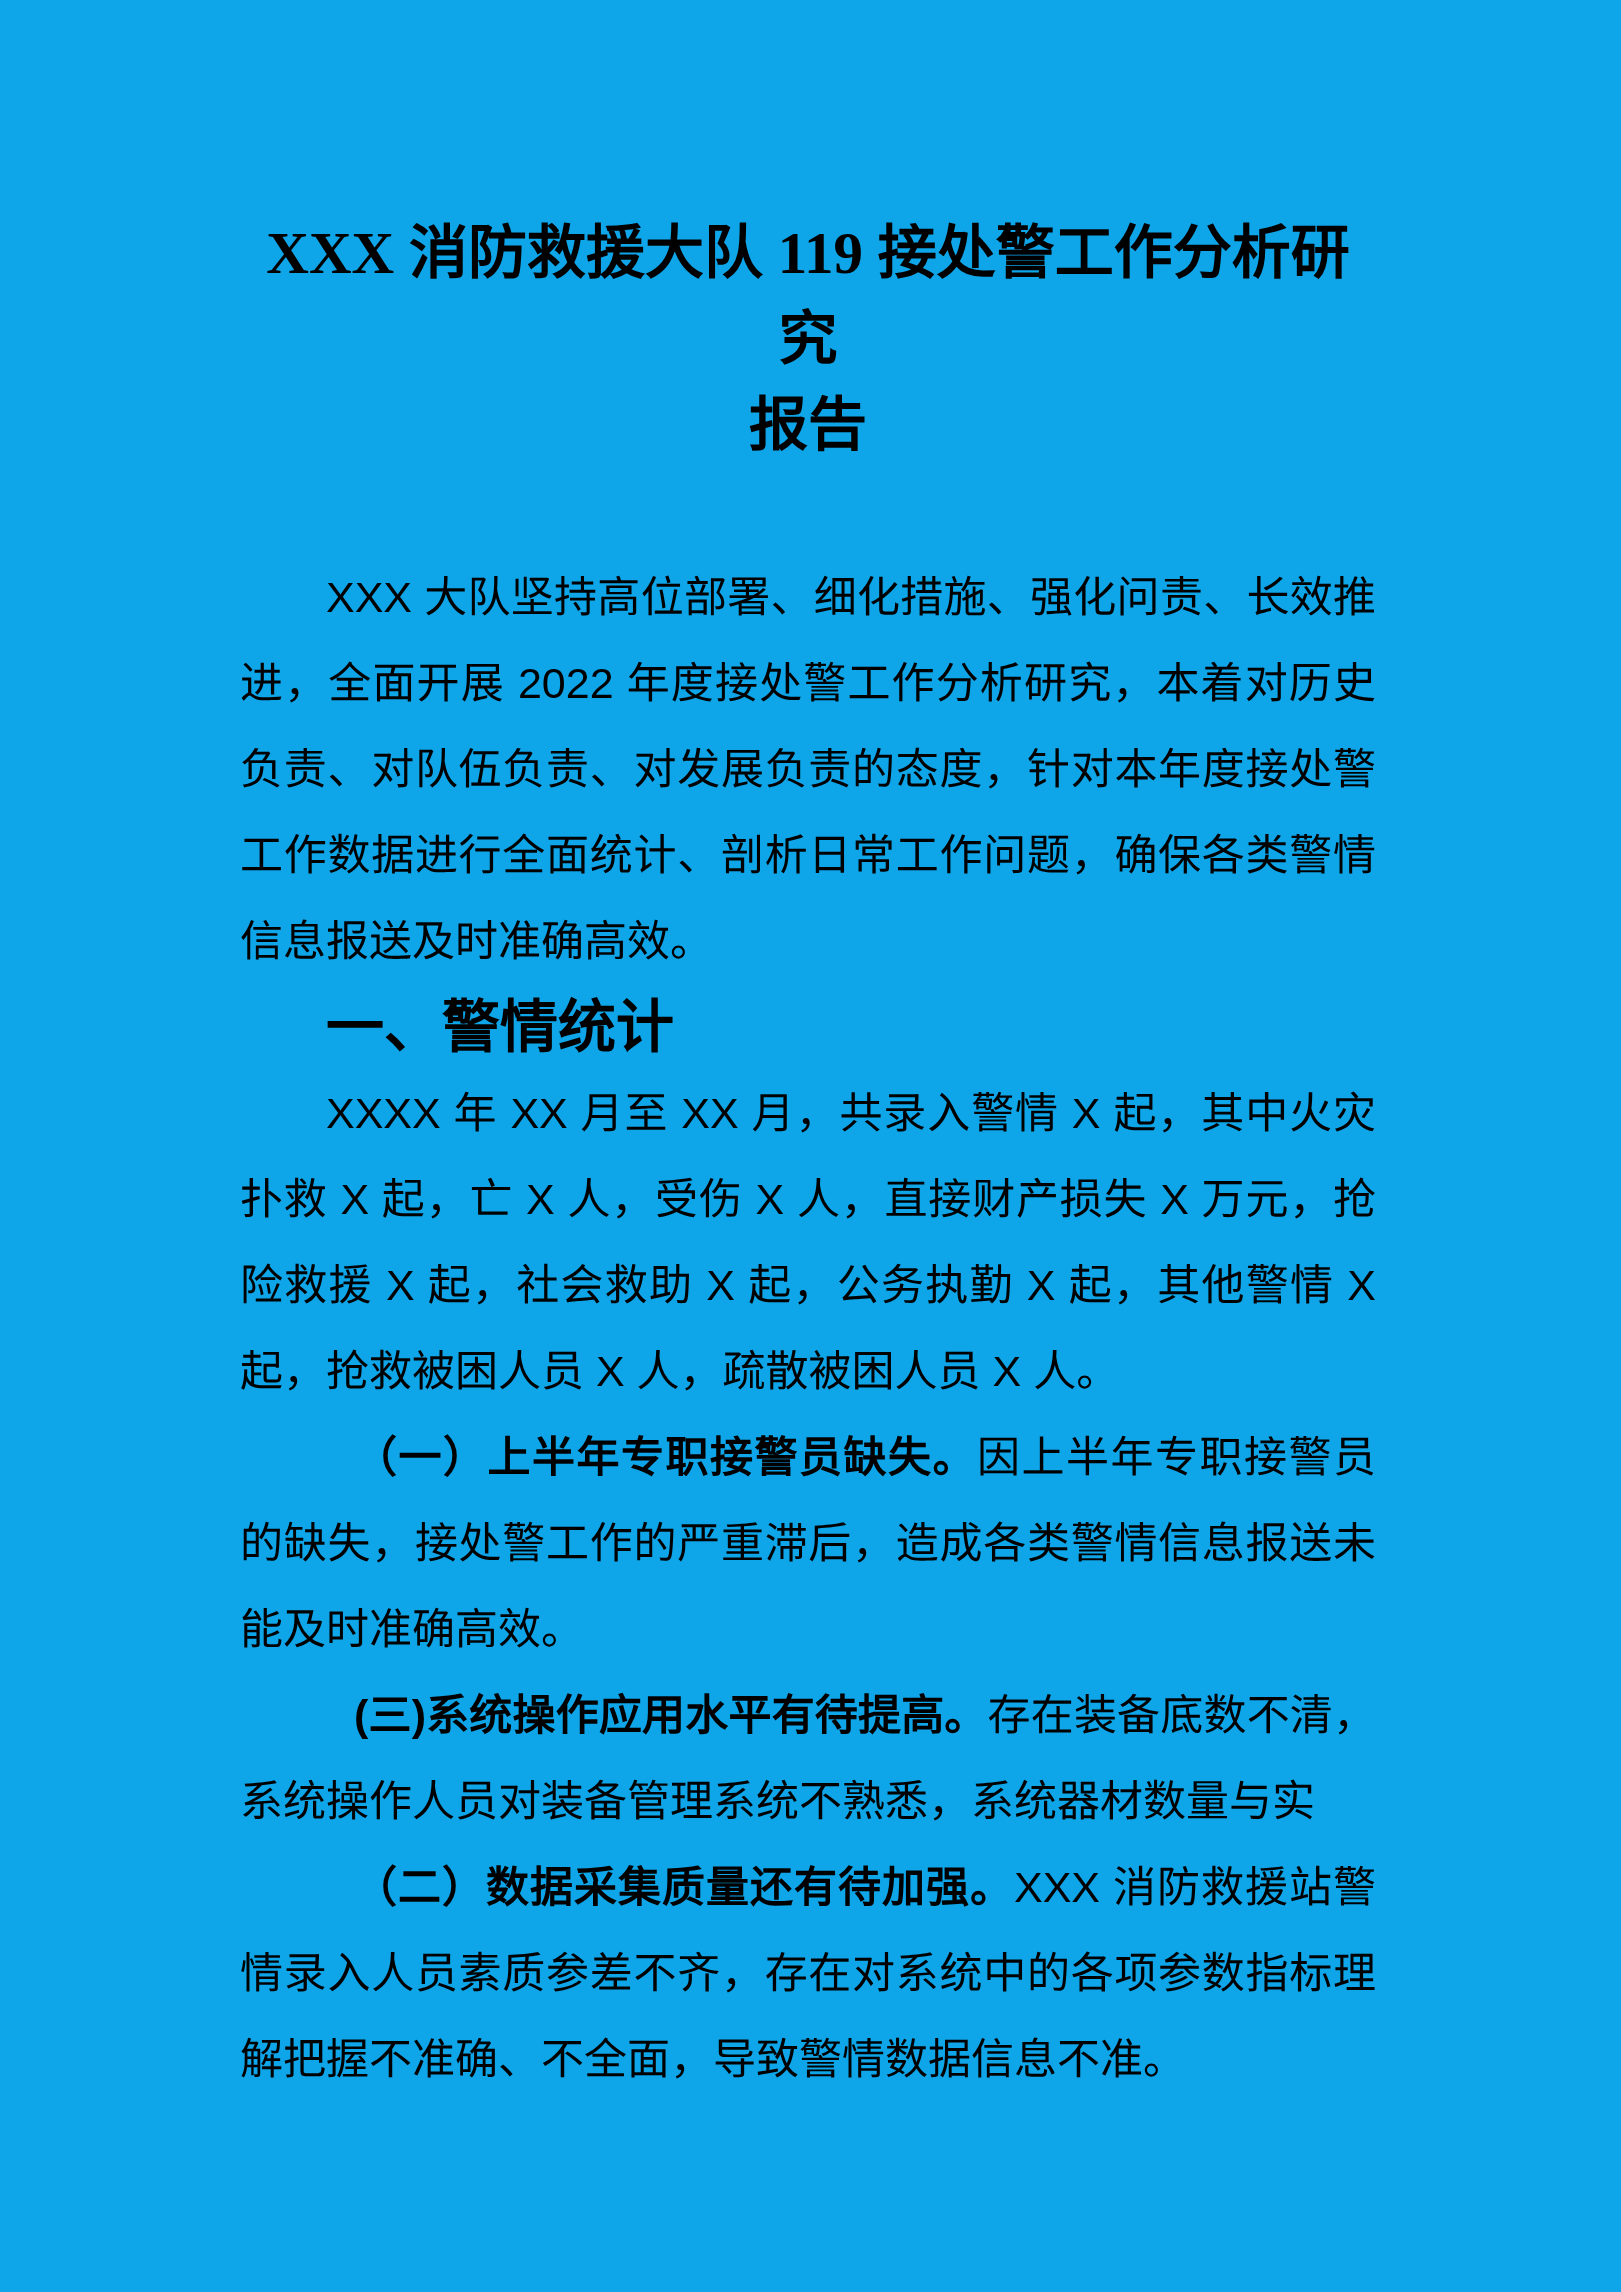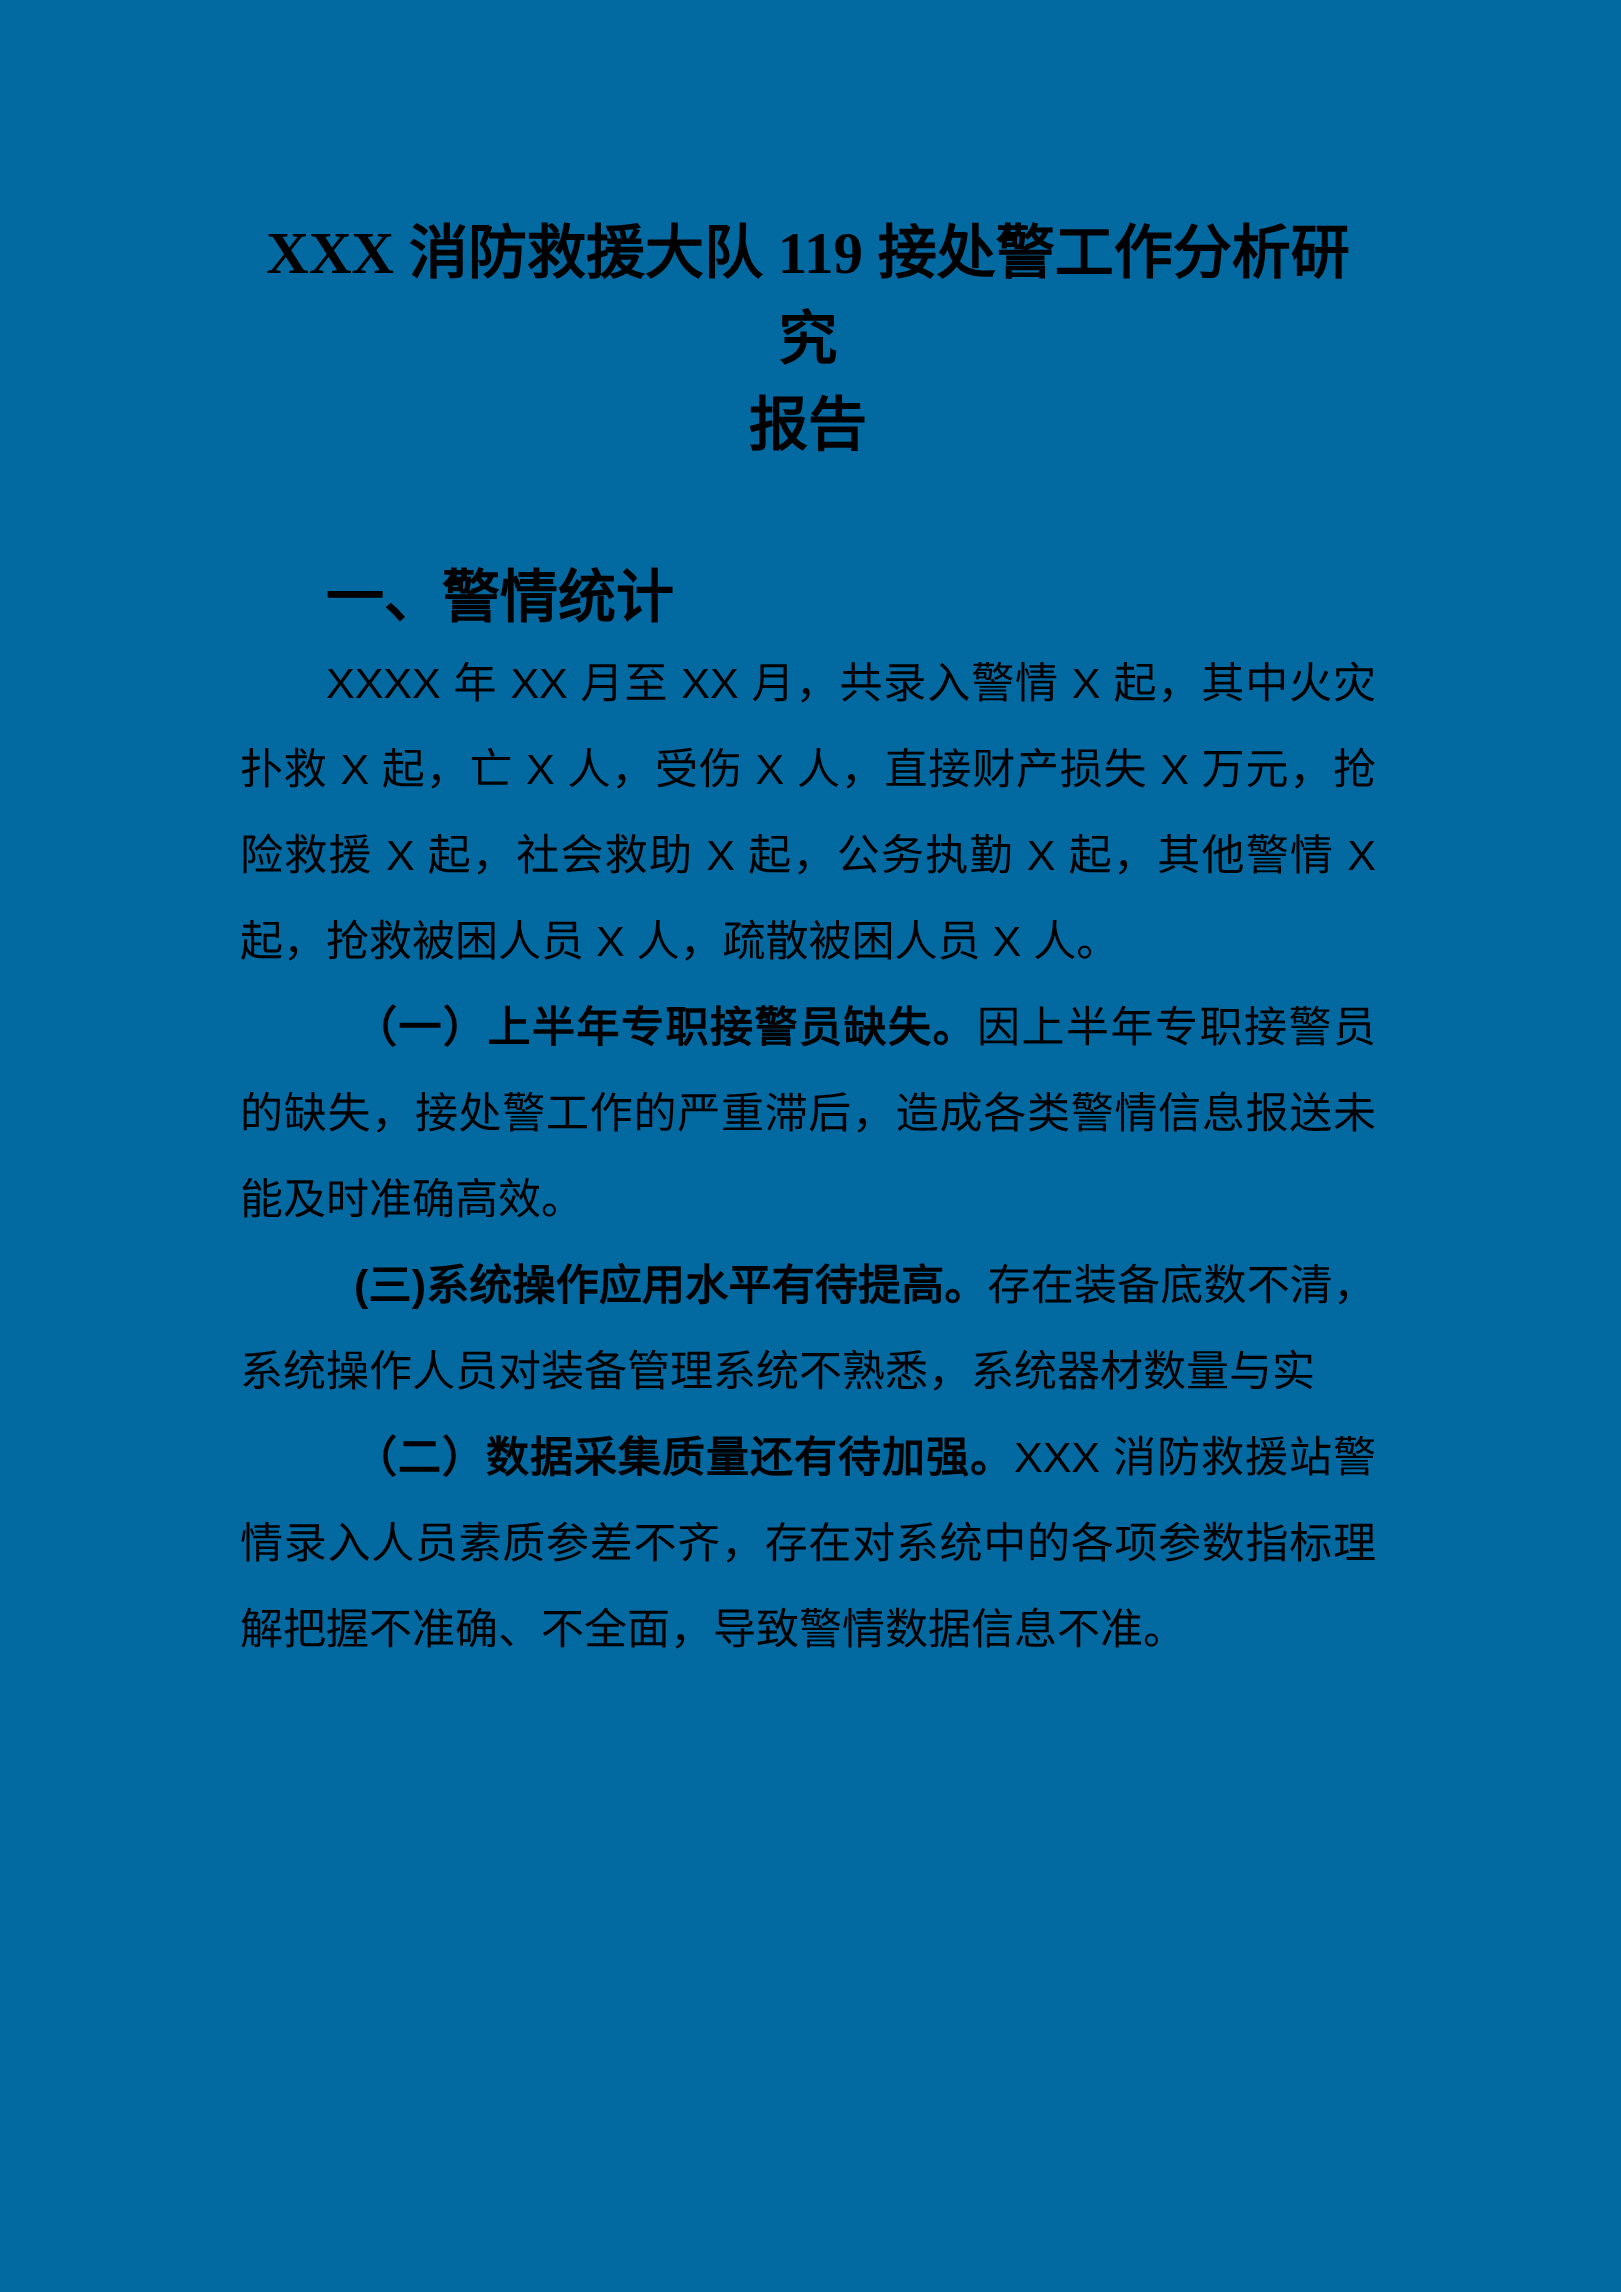--- a/index.html
+++ b/index.html
@@ -6,21 +6,21 @@
     margin: 0;
     padding: 0;
     background: #ffffff;
   }
   .page {
     position: relative;
     width: 1621px;
     height: 2293px;
     box-sizing: border-box;
     padding: 210px 245px 0 240px;
-    background: #0369a1;
+    background: #0ea5e9;
     color: #000000;
     overflow: hidden;
   }
   .doc-title {
     margin: 0 0 86px 0;
     font-family: "Liberation Serif", serif;
     font-size: 59px;
     font-weight: 700;
     line-height: 86px;
     text-align: center;
@@ -55,20 +55,21 @@
 </head>
 <body>
 
 <div class="page">
 
   <h1 class="doc-title">
     <span class="title-line">XXX 消防救援大队 119 接处警工作分析研究</span>
     <span class="title-line">报告</span>
   </h1>
 
+  <p class="para">XXX 大队坚持高位部署、细化措施、强化问责、长效推进，全面开展 2022 年度接处警工作分析研究，本着对历史负责、对队伍负责、对发展负责的态度，针对本年度接处警工作数据进行全面统计、剖析日常工作问题，确保各类警情信息报送及时准确高效。</p>
 
   <h2 class="section-heading">一、警情统计</h2>
 
   <p class="para">XXXX 年 XX 月至 XX 月，共录入警情 X 起，其中火灾扑救 X 起，亡 X 人，受伤 X 人，直接财产损失 X 万元，抢险救援 X 起，社会救助 X 起，公务执勤 X 起，其他警情 X 起，抢救被困人员 X 人，疏散被困人员 X 人。</p>
 
 
   <p class="para">
     <strong>（一）上半年专职接警员缺失。</strong><span>因上半年专职接警员的缺失，接处警工作的严重滞后，造成各类警情信息报送未能及时准确高效。</span>
   </p>
 

